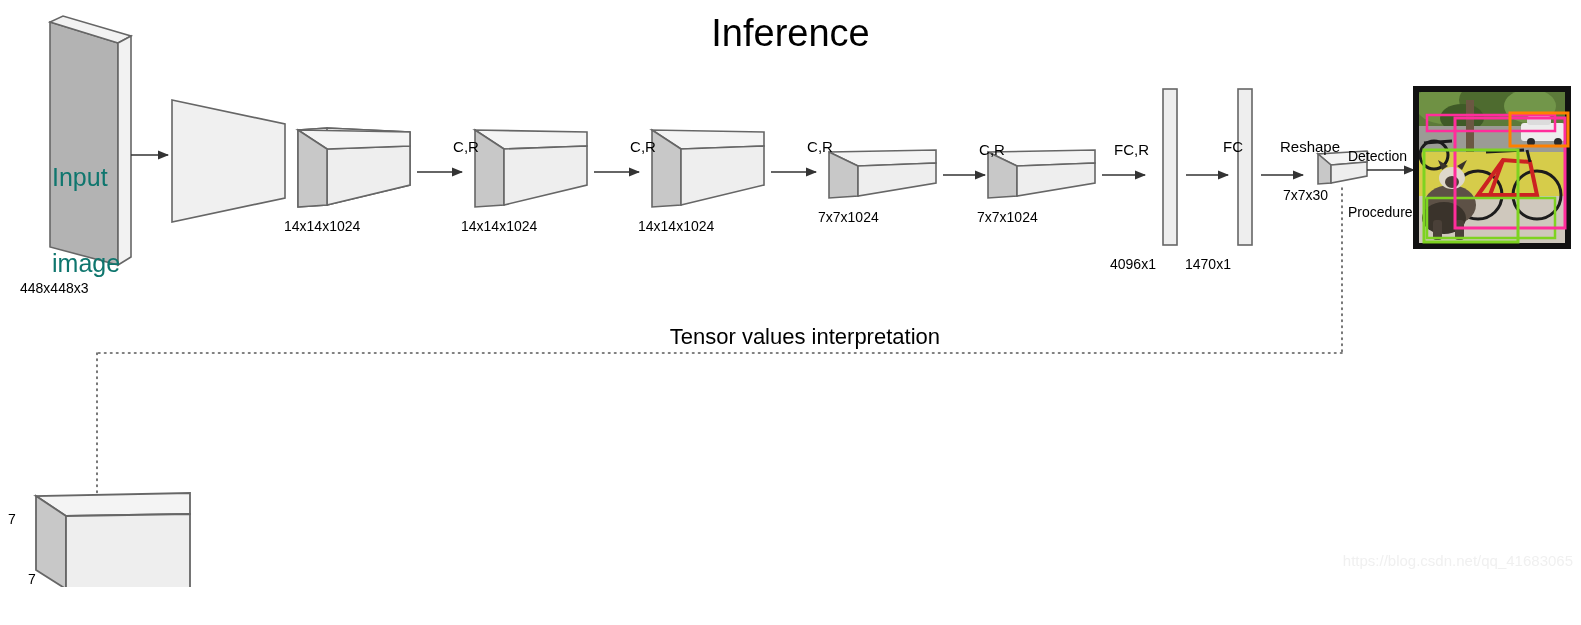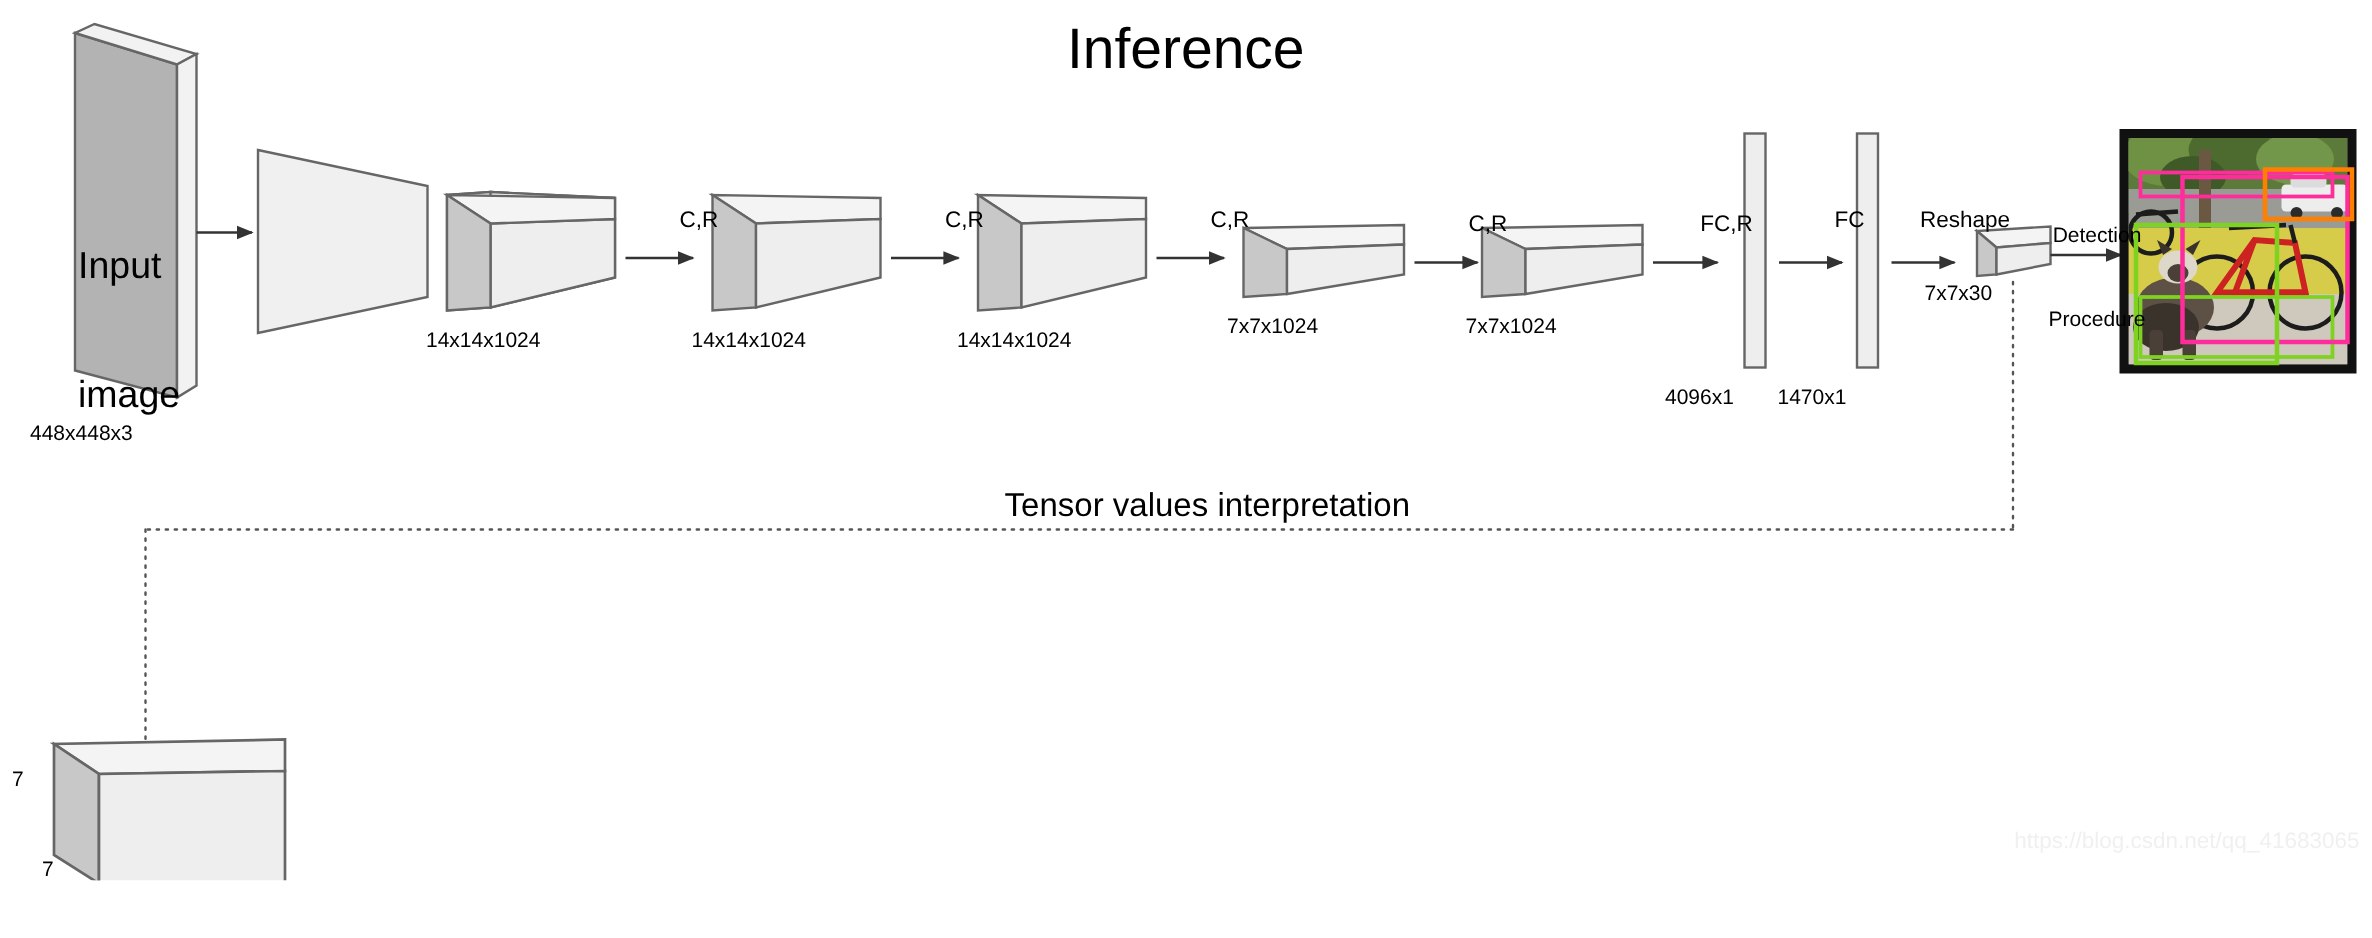--- a/index.html
+++ b/index.html
@@ -30,21 +30,21 @@
     left: 0;
     top: 10px;
   }
   .section-title {
     font-size: 22px;
     text-align: right;
   }
   .dim { font-size: 14px; }
   .op  { font-size: 15px; text-align: center; margin-left: 27px; }
   .redlabel {
-    color: #000000;
+    color: #0f766e;
     font-size: 25px;
     line-height: 1.15;
   }
   .boxtext {
     font-size: 14px;
     text-align: left;
     line-height: 1.35;
   }
   .watermark {
     position: absolute;
@@ -222,25 +222,25 @@
 
   <div class="lbl dim" style="left:1110px; top:256px; width:120px;">4096x1</div>
   <div class="lbl dim" style="left:1185px; top:256px; width:120px;">1470x1</div>
 
   <div class="lbl dim" style="left:1283px; top:187px; width:120px;">7x7x30</div>
 
   <div class="lbl op" style="left:409px; top:138px; width:60px;">C,R</div>
   <div class="lbl op" style="left:586px; top:138px; width:60px;">C,R</div>
   <div class="lbl op" style="left:763px; top:138px; width:60px;">C,R</div>
   <div class="lbl op" style="left:935px; top:141px; width:60px;">C,R</div>
-  <div class="lbl op" style="left:1093px; top:141px; width:62px;">FC,R</div>
+  <div class="lbl op" style="left:1060px; top:141px; width:62px;text-align:right;">FC,R</div>
   <div class="lbl op" style="left:1178px; top:138px; width:56px;">FC</div>
   <div class="lbl op" style="left:1244px; top:138px; width:78px;">Reshape</div>
 
-  <div class="lbl boxtext" style="left:1348px; top:109px; width:100px; text-align:center;">
+  <div class="lbl boxtext" style="left:1348px; top:109px; width:100px; text-align:left;">
     <div>Detection</div>
     <div>Procedure</div>
   </div>
 
   <div class="lbl section-title" style="left:560px; top:323px; width:380px;">Tensor values interpretation</div>
 
   <div class="lbl dim" style="left:8px; top:511px; width:20px;">7</div>
   <div class="lbl dim" style="left:28px; top:571px; width:20px;">7</div>
   <div class="lbl dim" style="left:100px; top:620px; width:40px;">30</div>
 

